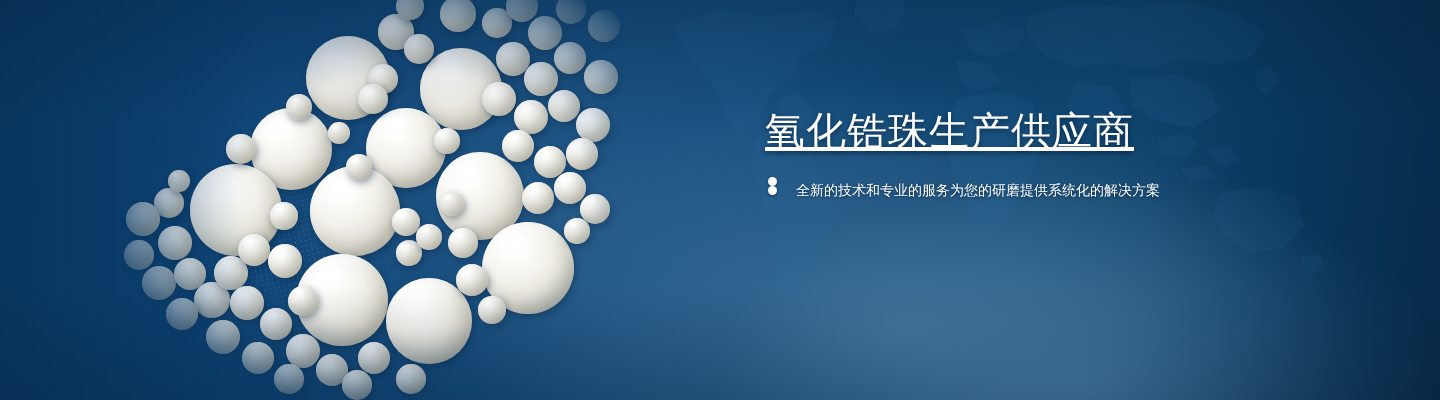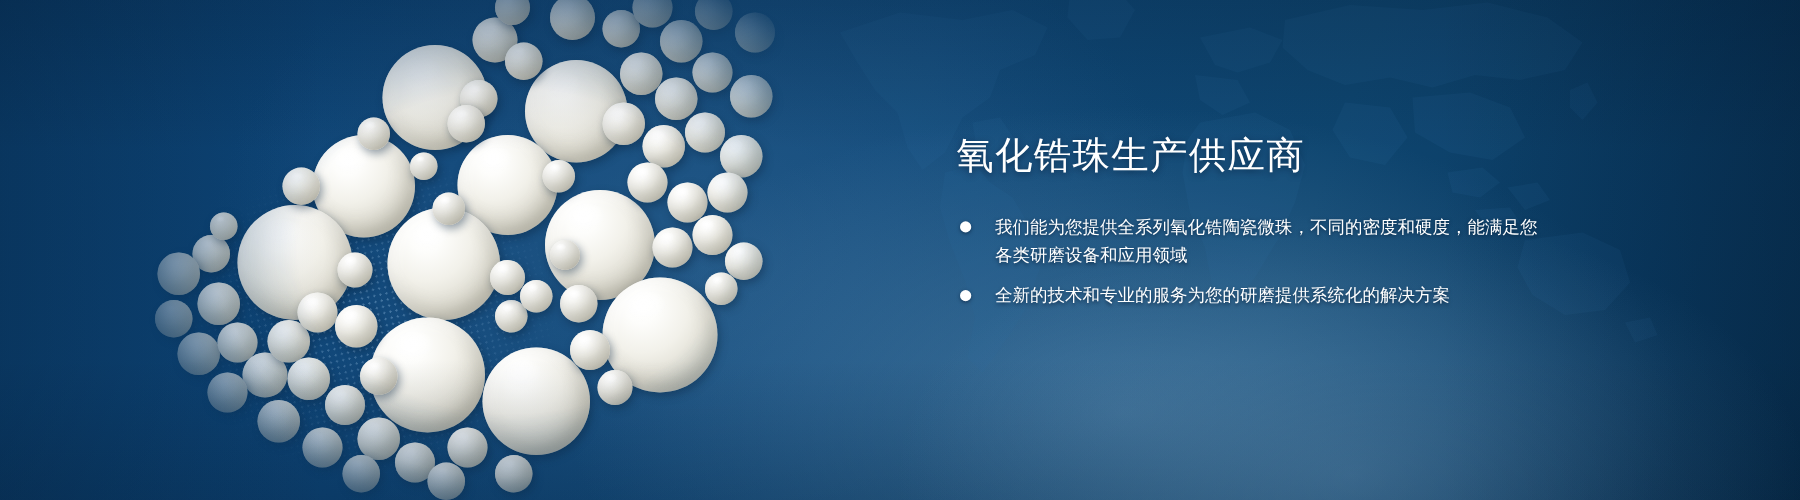--- a/index.html
+++ b/index.html
@@ -74,24 +74,25 @@
     border-radius:50%;
     background:radial-gradient(ellipse at 40% 40%, rgba(255,255,255,0.95), rgba(255,255,255,0) 72%);
     filter:blur(0.6px);
   }
 
   
   .content { position:absolute; left:763px; top:0; width:520px; height:400px; }
 
   .title {
     position:absolute; top:108px; left:2px;
-    font-size:30px; font-weight:400; color:#ffffff;
+    font-size:40px; font-weight:400; color:#ffffff;
     letter-spacing:1px; line-height:1.15;
     text-shadow:0 2px 5px rgba(0,20,45,0.55);
     white-space:nowrap;
+    text-decoration:underline;
   }
 
   .bullets { position:absolute; top:170px; left:3px; width:470px; }
   .bullet {
     position:relative;
     padding-left:30px;
     margin-bottom:9px;
     color:#ffffff;
     font-size:14px;
     line-height:23px;
@@ -222,21 +223,20 @@
   </div>
 
   <div class="sheen"></div>
 
   <div class="content">
     <div class="title">氧化锆珠生产供应商</div>
 
     <div class="bullets">
       <div class="bullet">
         <span class="dot"></span>
-        <span>我们能为您提供全系列氧化锆陶瓷微珠，不同的密度和硬度，能满足您各类研磨设备和应用领域</span>
       </div>
       <div class="bullet">
         <span class="dot"></span>
         <span>全新的技术和专业的服务为您的研磨提供系统化的解决方案</span>
       </div>
     </div>
   </div>
 
 </div>
 

